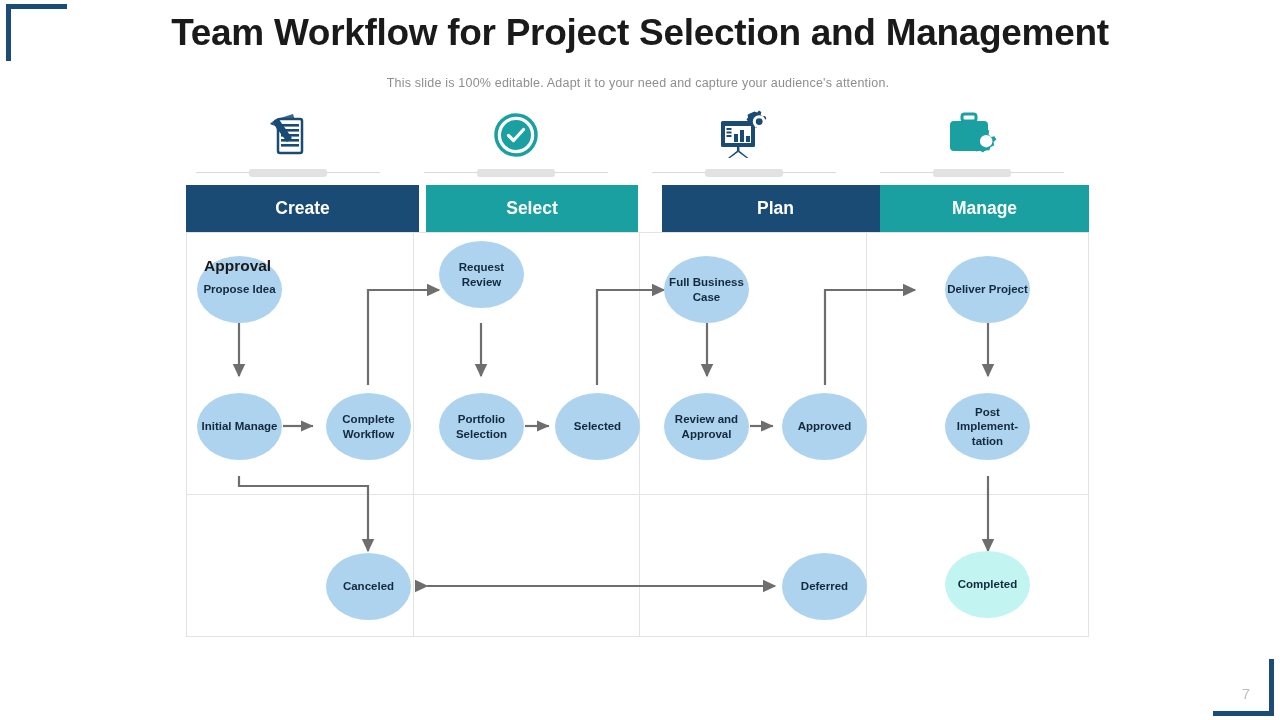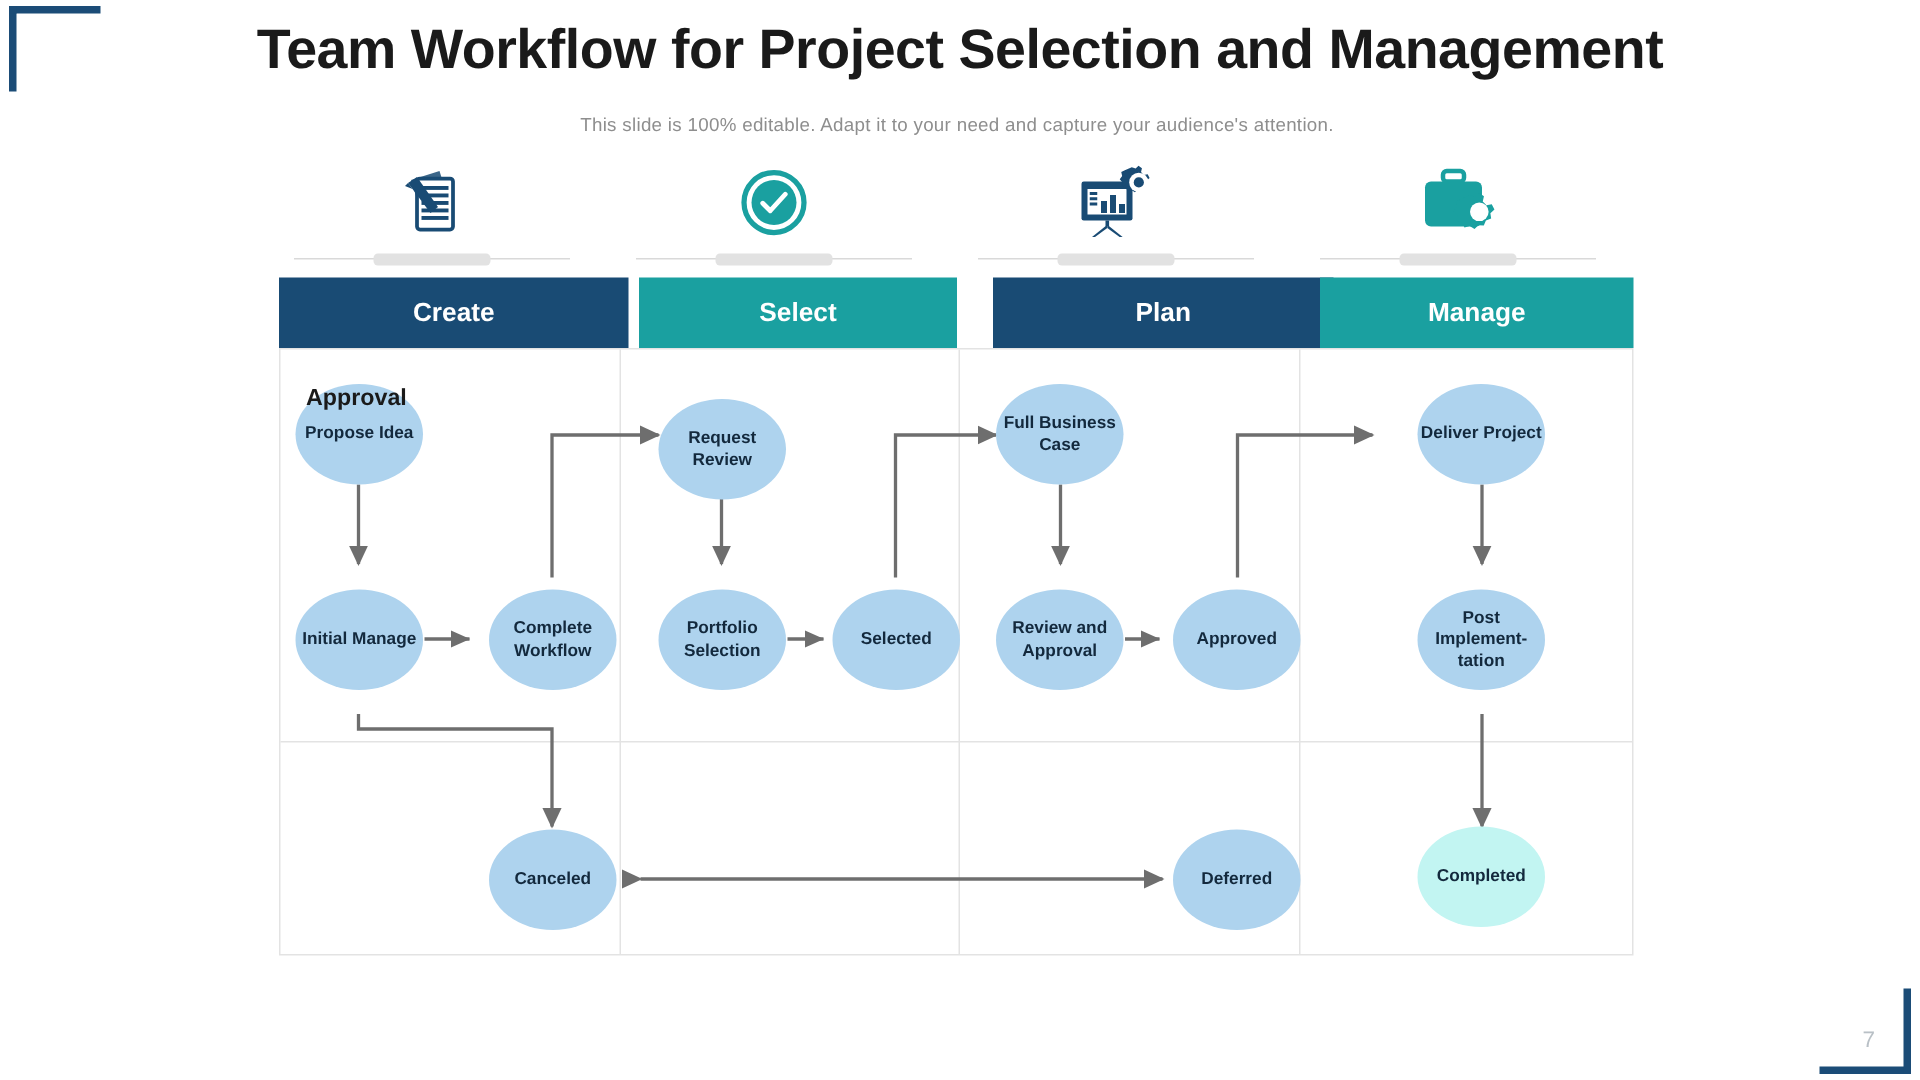--- a/index.html
+++ b/index.html
@@ -215,21 +215,21 @@
     <div class="node" style="left:10px;top:23px;width:85px;height:67px;background:#AED3EE;">
       <span>Propose Idea</span>
     </div>
     <div class="node" style="left:10px;top:160px;width:85px;height:67px;background:#AED3EE;">
       <span>Initial Manage</span>
     </div>
     <div class="node" style="left:139px;top:160px;width:85px;height:67px;background:#AED3EE;">
       <span>Complete Workflow</span>
     </div>
 
-    <div class="node" style="left:252px;top:33px;width:85px;height:67px;background:#AED3EE;">
+    <div class="node" style="left:252px;top:8px;width:85px;height:67px;background:#AED3EE;">
       <span>Request Review</span>
     </div>
     <div class="node" style="left:252px;top:160px;width:85px;height:67px;background:#AED3EE;">
       <span>Portfolio Selection</span>
     </div>
     <div class="node" style="left:368px;top:160px;width:85px;height:67px;background:#AED3EE;">
       <span>Selected</span>
     </div>
 
     <div class="node" style="left:477px;top:23px;width:85px;height:67px;background:#AED3EE;">

